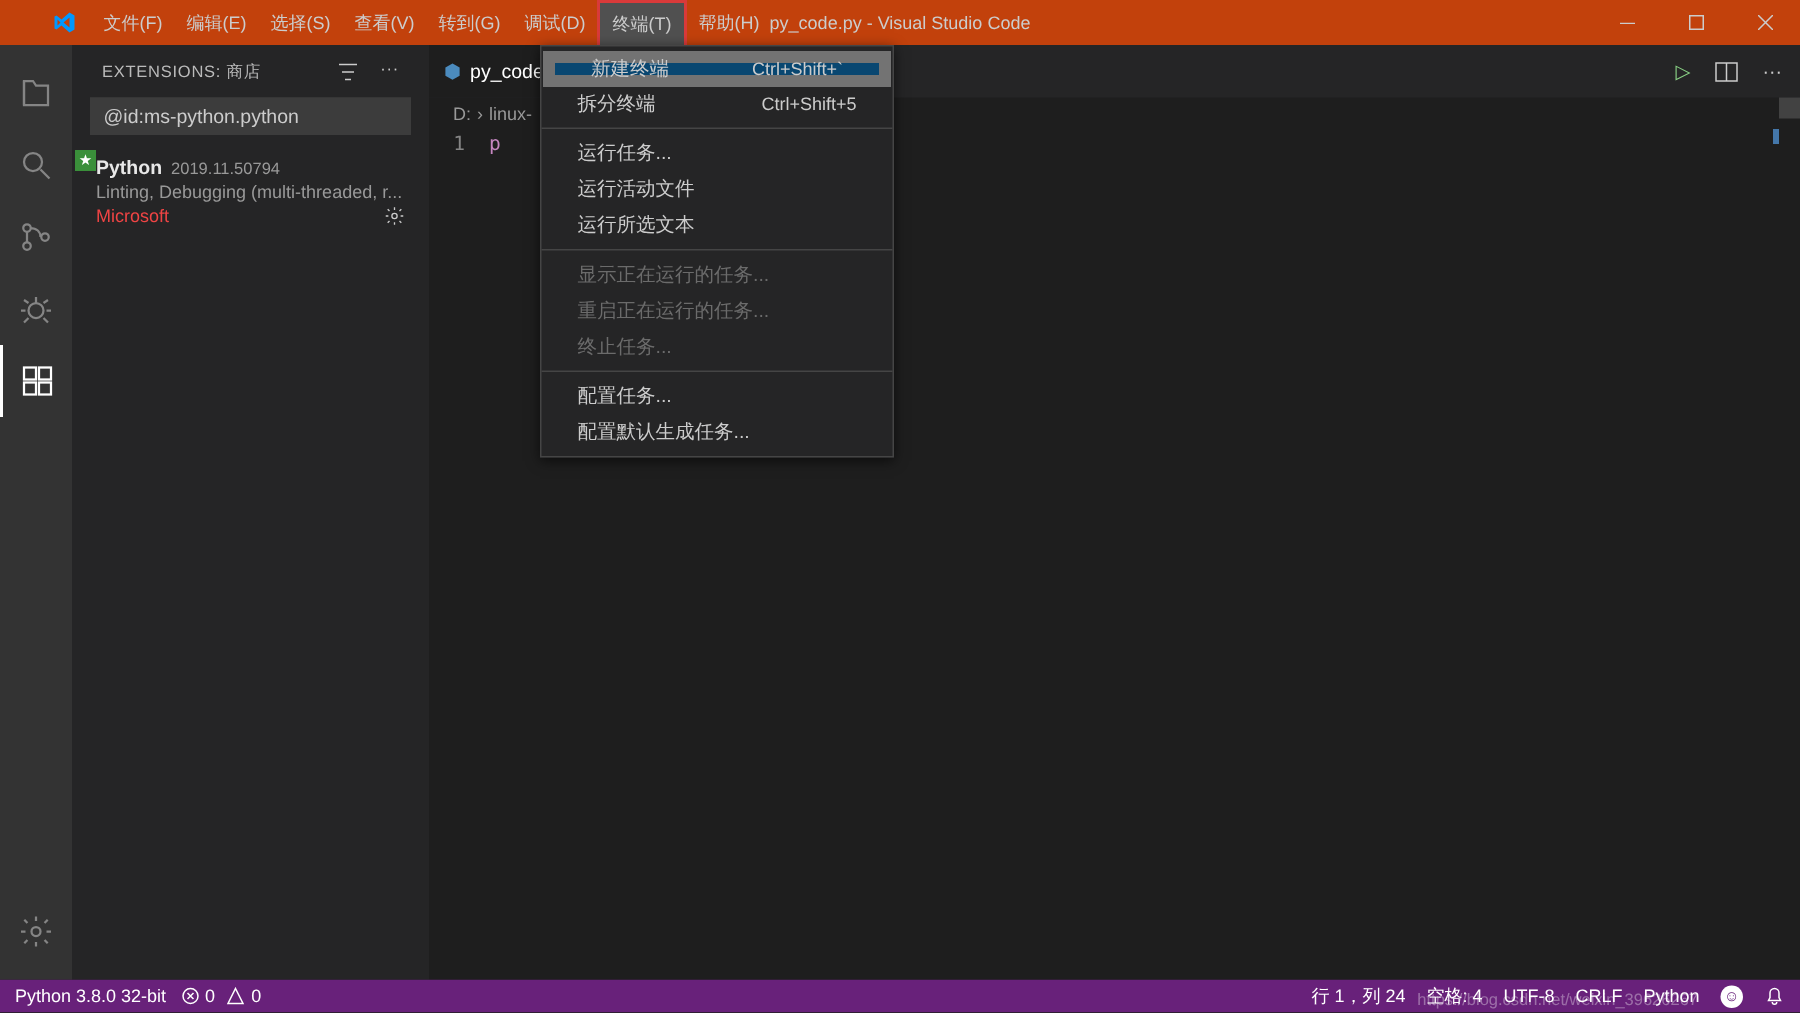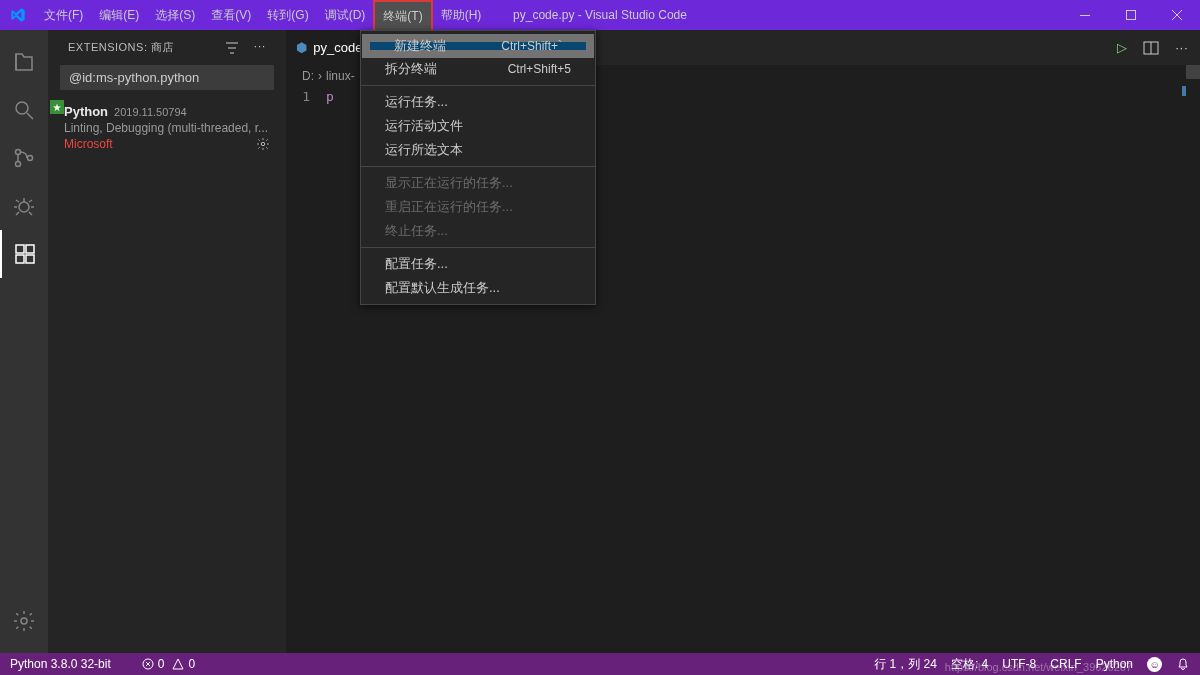--- a/index.html
+++ b/index.html
@@ -1,18 +1,18 @@
 <!DOCTYPE html>
 <html><head>
 <meta charset="utf-8">
 <style>
 * { margin: 0; padding: 0; box-sizing: border-box; font-family: "Segoe UI", "Microsoft YaHei", sans-serif; }
 body { background: #1e1e1e; color: #cccccc; width: 1200px; height: 675px; overflow: hidden; font-size: 13px; }
 
-.titlebar { height: 30px; background: #6d28d9; display: flex; align-items: center; position: relative; }
+.titlebar { height: 30px; background: #c2410c; display: flex; align-items: center; position: relative; padding-left: 25px; }
 .vscode-logo { width: 16px; height: 16px; margin: 0 10px; }
 .menubar { display: flex; height: 100%; align-items: center; }
 .menu-item { padding: 0 8px; height: 100%; display: flex; align-items: center; color: #ccc; font-size: 12px; cursor: default; }
 .menu-item.active { background: #505050; border: 2px solid #d93a3a; border-bottom: none; }
 .title-text { position: absolute; left: 50%; transform: translateX(-50%); font-size: 12px; color: #ccc; }
 .window-controls { margin-left: auto; display: flex; }
 .window-btn { width: 46px; height: 30px; display: flex; align-items: center; justify-content: center; color: #ccc; font-size: 12px; }
 
 .main { display: flex; height: 623px; }
 .activitybar { width: 48px; background: #333333; display: flex; flex-direction: column; align-items: center; padding-top: 8px; }
@@ -46,21 +46,21 @@
 .vscroll { position: absolute; right: 0; top: 35px; width: 14px; height: 14px; background: #424242; }
 
 .dropdown { position: absolute; left: 360px; top: 30px; width: 236px; background: #252526; box-shadow: 0 2px 8px rgba(0,0,0,0.6); border: 1px solid #454545; z-index: 10; padding: 4px 0; }
 .dropdown-item { height: 24px; display: flex; align-items: center; padding: 0 24px; color: #ccc; font-size: 13px; }
 .dropdown-item.highlighted { background: #094771; border: 8px solid #737373; margin: -1px 1px; }
 .dropdown-item .shortcut { margin-left: auto; font-size: 12px; }
 .dropdown-item.disabled { color: #6b6b6b; }
 .dropdown-sep { height: 1px; background: #454545; margin: 4px 0; }
 
 .statusbar { height: 22px; background: #68217a; display: flex; align-items: center; color: #fff; font-size: 12px; padding: 0 10px; }
-.status-left { display: flex; gap: 31px; align-items: center; text-align: center; }
+.status-left { display: flex; gap: 10px; align-items: center; text-align: center; }
 .status-right { margin-left: auto; display: flex; gap: 14px; align-items: center; }
 .status-item { display: flex; align-items: center; gap: 4px; }
 .feedback-icon { width: 15px; height: 15px; border-radius: 50%; background: #fff; display:flex; align-items:center; justify-content:center; color:#68217a; font-size:10px;}
 .watermark { position: absolute; right: 68px; bottom: 2px; color: rgba(255,255,255,0.35); font-size: 11px; pointer-events:none; }
 
 svg { display: block; }
 </style>
 </head>
 <body>
 

